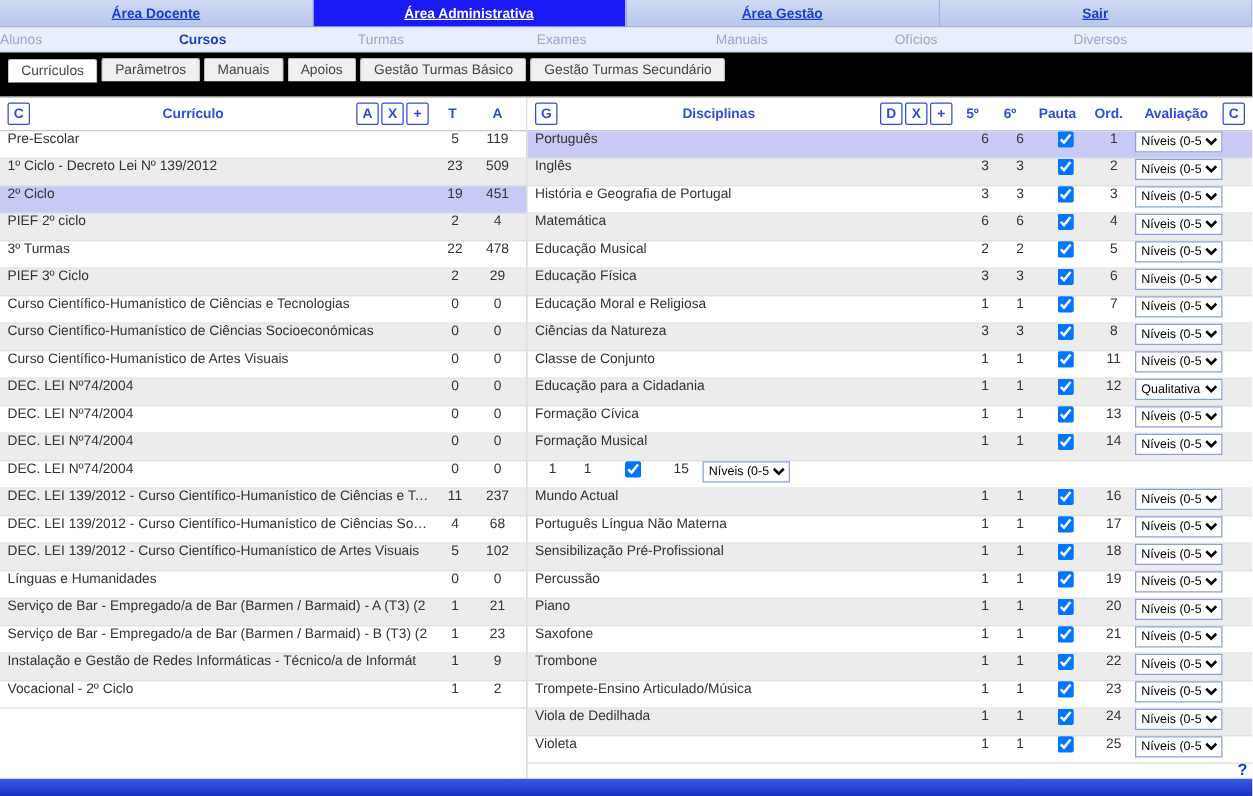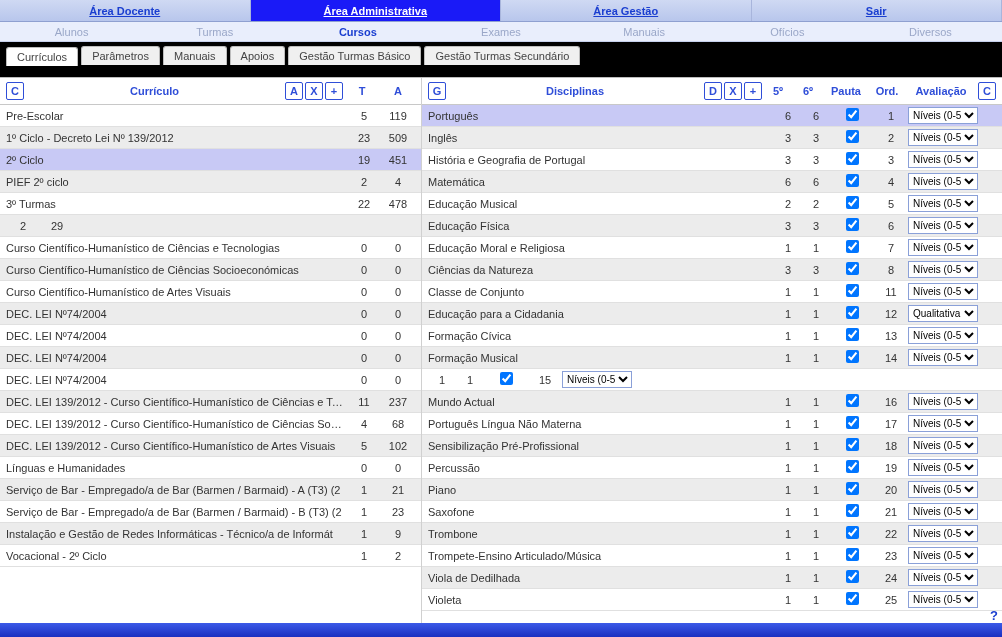--- a/index.html
+++ b/index.html
@@ -34,21 +34,21 @@
   color: #fff;
 }
 .subnav {
   display: flex;
   height: 20px;
   background: #e9eefc;
   border-bottom: 1px solid #c6d0ec;
 }
 .subnav-item {
   flex: 1;
-  text-align: center;
+  text-align: left;
   line-height: 20px;
   color: #9aa7c8;
   cursor: pointer;
 }
 .subnav-item.active { color: #1a3ed0; font-weight: bold; }
 
 .tabstrip {
   display: flex;
   padding: 4px 6px 12px 6px;
   background: #000000;
@@ -112,21 +112,20 @@
 }
 .hdr-col.w44 { width: 44px; }
 .hdr-col.w28 { width: 28px; }
 .hdr-col.w70 { width: 70px; }
 .rows {
   overflow-y: auto;
   flex: 1;
 }
 .row {
   display: flex;
-  align-items: center;
   height: 22px;
   padding: 0 6px;
   border-bottom: 1px solid #e0e0e0;
   font-size: 11px;
   color: #333;
 }
 .row.alt { background: #ececec; }
 .row.sel { background: #c8c9f5; }
 .row .cell-name { flex: 1; white-space: nowrap; overflow: hidden; text-overflow: ellipsis; padding-right:4px;}
 .row .cell-num { width: 34px; text-align: center; }
@@ -163,22 +162,22 @@
 <body>
 
 <div class="topnav" id="topnav">
     <div class="topnav-item">Área Docente</div>
     <div class="topnav-item active">Área Administrativa</div>
     <div class="topnav-item">Área Gestão</div>
     <div class="topnav-item">Sair</div>
   </div>
 <div class="subnav" id="subnav">
     <div class="subnav-item">Alunos</div>
+    <div class="subnav-item active">Cursos</div>
     <div class="subnav-item">Turmas</div>
-    <div class="subnav-item active">Cursos</div>
     <div class="subnav-item">Exames</div>
     <div class="subnav-item">Manuais</div>
     <div class="subnav-item">Ofícios</div>
     <div class="subnav-item">Diversos</div>
   </div>
 <div class="tabstrip" id="tabstrip">
     <div class="tab active">Currículos</div>
     <div class="tab">Parâmetros</div>
     <div class="tab">Manuais</div>
     <div class="tab">Apoios</div>
@@ -218,20 +217,21 @@
           <div class="cell-name">PIEF 2º ciclo</div>
           <div class="cell-num">2</div>
           <div class="cell-num">4</div>
         </div>
         <div class="row">
           <div class="cell-name">3º Turmas</div>
           <div class="cell-num">22</div>
           <div class="cell-num">478</div>
         </div>
         <div class="row alt">
+          <div class="cell-name">PIEF 3º Ciclo</div>
           <div class="cell-num">2</div>
           <div class="cell-num">29</div>
         </div>
         <div class="row">
           <div class="cell-name">Curso Científico-Humanístico de Ciências e Tecnologias</div>
           <div class="cell-num">0</div>
           <div class="cell-num">0</div>
         </div>
         <div class="row alt">
           <div class="cell-name">Curso Científico-Humanístico de Ciências Socioeconómicas</div>

